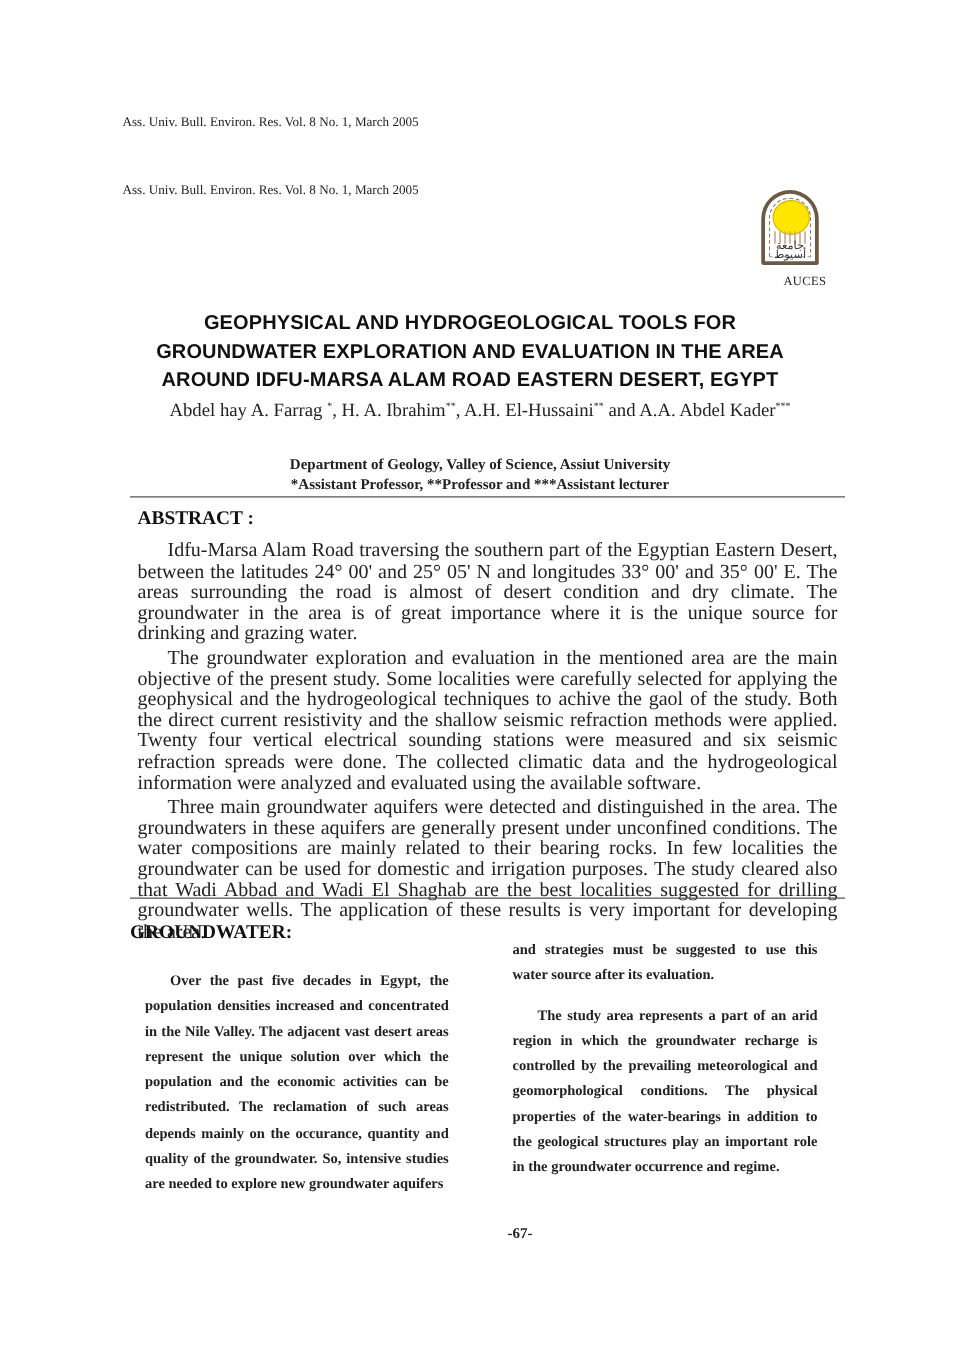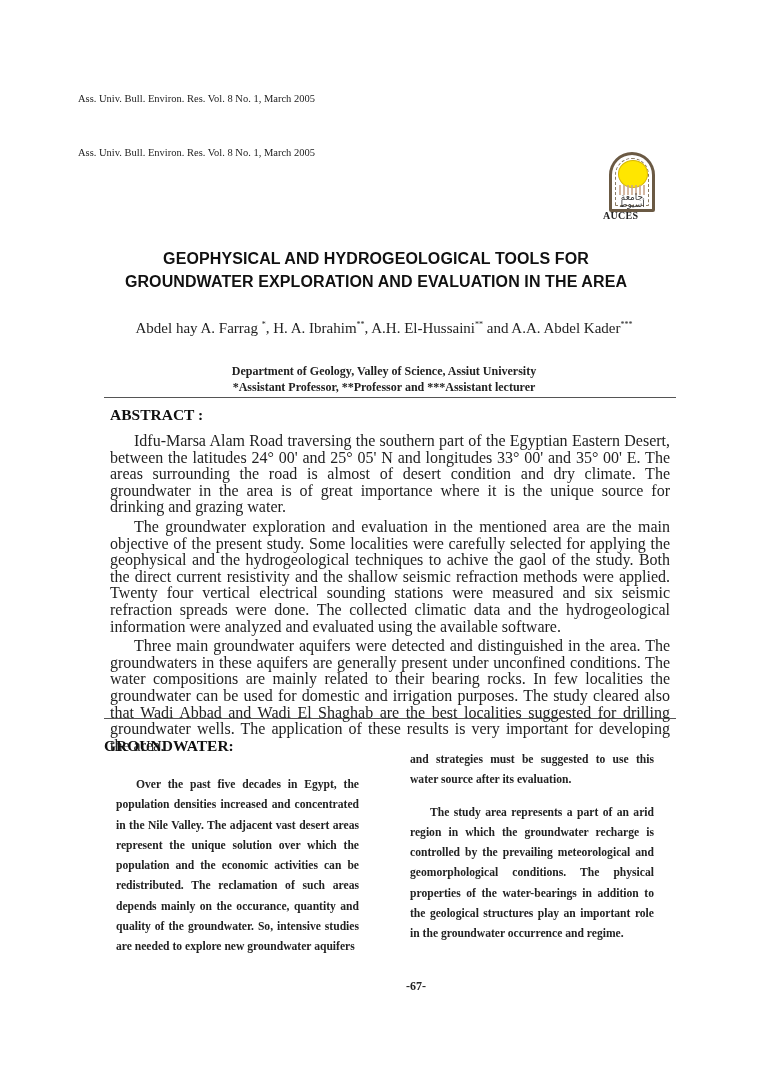--- a/index.html
+++ b/index.html
@@ -1,28 +1,28 @@
 <!DOCTYPE html>
 <html><head>
 <meta charset="utf-8">
 <style>
   html, body { margin: 0; padding: 0; background: #ffffff; }
   body { width: 768px; height: 1086px; position: relative; overflow: hidden; color: #1a1a1a; font-family: "Liberation Serif", serif; }
   .abs { position: absolute; }
-  .header-line { font-size: 10.5px; color: #222; white-space: nowrap; }
+  .header-line { font-size: 10.5px; color: #222; white-space: nowrap; margin-left: 20px; }
   #hdr1 { left: 78px; top: 93px; }
   #hdr2 { left: 78px; top: 147px; }
 
   #logo { left: 603px; top: 152px; width: 64px; height: 80px; }
   #logo .arch { position: absolute; left: 6px; top: 0; width: 46px; height: 60px; border: 3px solid #6b5a44; border-bottom: 3px solid #6b5a44; border-radius: 23px 23px 2px 2px; background: #fff; box-sizing: border-box; }
   #logo .arch-inner { position: absolute; left: 3px; top: 3px; right: 3px; bottom: 3px; border: 1px dashed #8a7a60; border-radius: 18px 18px 1px 1px; }
   #logo .sun { position: absolute; left: 15px; top: 8px; width: 28px; height: 26px; border-radius: 50%; background: #ffe600; border: 1px solid #d9b800; }
   #logo .rays { position: absolute; left: 16px; top: 33px; width: 26px; height: 10px; background: repeating-linear-gradient(90deg, #c9a58a 0 2px, transparent 2px 4px); opacity: .8; }
   #logo .script { position: absolute; left: 14px; top: 42px; width: 30px; height: 14px; font-family: "DejaVu Sans", sans-serif; font-size: 9px; color: #333; text-align: center; line-height: 7px; }
-  #logo .label { position: absolute; left: 0; top: 58px; width: 58px; text-align: left; font-size: 10px; font-weight: bold; color: #222; letter-spacing: .3px; }
+  #logo .label { position: absolute; left: 0; top: 68px; width: 58px; text-align: right; font-size: 10px; font-weight: normal; color: #222; letter-spacing: .3px; }
 
   #title { left: 0; width: 752px; top: 247px; text-align: center; font-family: "Liberation Sans", sans-serif; font-weight: bold; font-size: 16px; line-height: 23px; color: #111; letter-spacing: .1px; }
   #authors { left: 0; width: 768px; top: 320px; text-align: center; font-size: 15px; color: #222; white-space: nowrap; }
   #authors sup { font-size: 8px; vertical-align: 6px; }
   #aff1 { left: 0; width: 768px; top: 345px; text-align: center; font-size: 12px; font-weight: bold; color: #222; margin-top: 35px; }
   #aff2 { left: 0; width: 768px; top: 364px; text-align: center; font-size: 12px; font-weight: bold; color: #222; }
 
   .rule { position: absolute; left: 104px; width: 572px; height: 1px; background: #555; }
   #rule1 { top: 397px; }
   #rule2 { top: 718px; }
@@ -53,20 +53,21 @@
     </div>
   <div class="sun"></div>
   <div class="rays"></div>
   <div class="script">جامعة أسيوط</div>
   <div class="label">AUCES</div>
 </div>
 
 <div id="title" class="abs">
   <div>GEOPHYSICAL AND HYDROGEOLOGICAL TOOLS FOR</div>
   <div>GROUNDWATER EXPLORATION AND EVALUATION IN THE AREA</div>
+  <div>AROUND IDFU-MARSA ALAM ROAD EASTERN DESERT, EGYPT</div>
 </div>
 
 <div id="authors" class="abs">
   <span>Abdel hay A. Farrag </span><sup>*</sup><span>, </span><span>H. A. Ibrahim</span><sup>**</sup><span>, </span><span>A.H. El-Hussaini</span><sup>**</sup><span> and </span><span>A.A. Abdel Kader</span><sup>***</sup>
 </div>
 <div id="aff1" class="abs">*Assistant Professor, **Professor and ***Assistant lecturer</div>
 <div id="aff2" class="abs">Department of Geology, Valley of Science, Assiut University</div>
 
 <div id="rule1" class="rule"></div>
 

